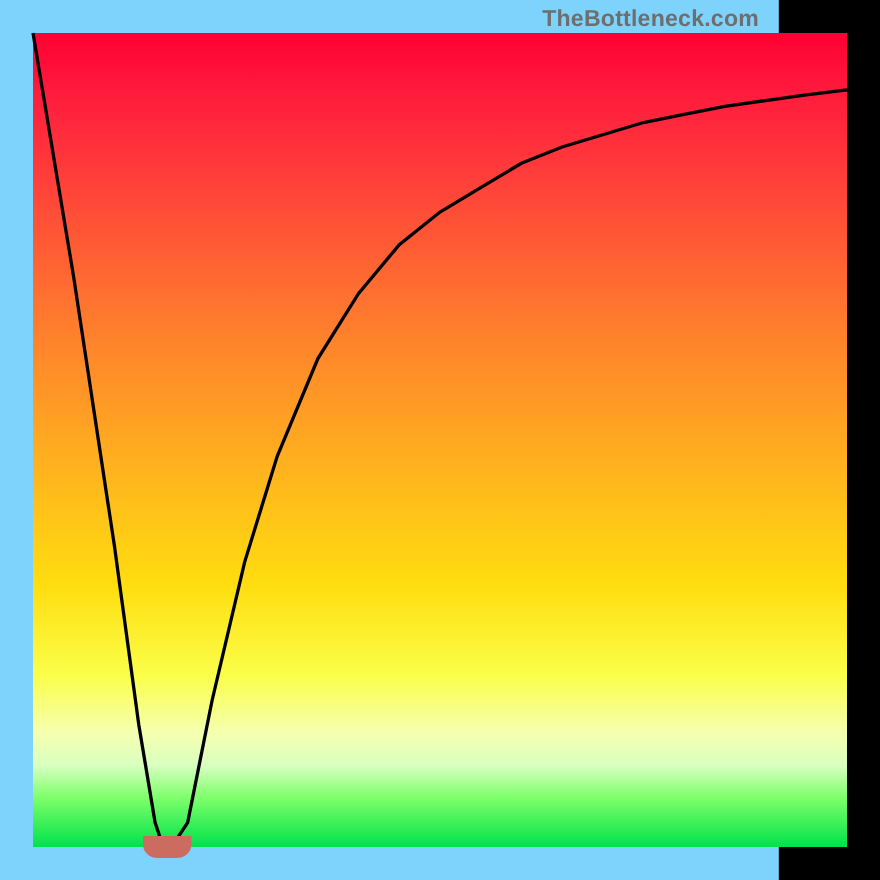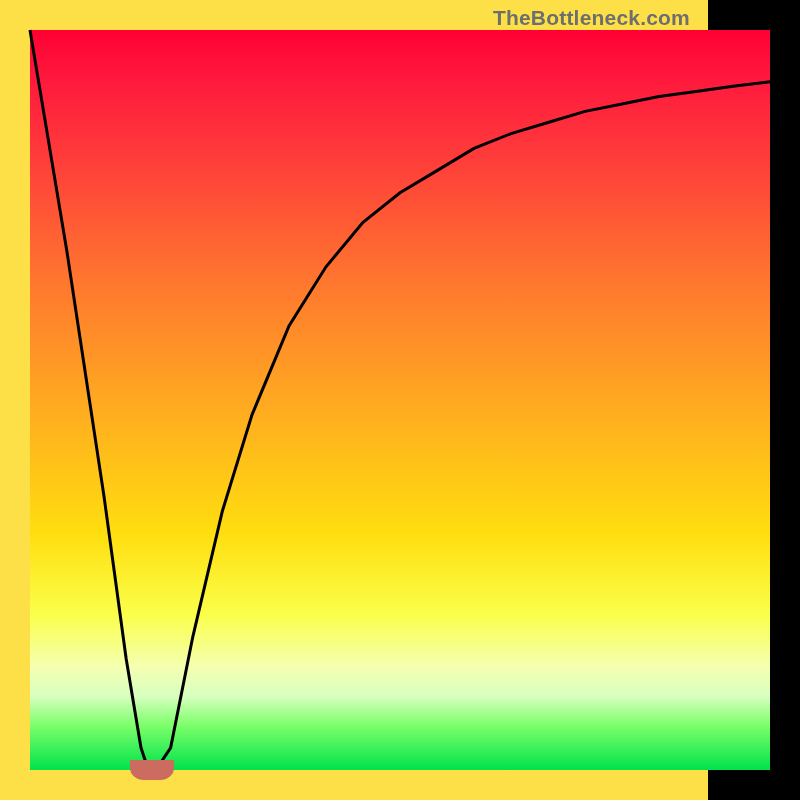--- a/index.html
+++ b/index.html
@@ -9,21 +9,21 @@
     height: 800px;
     overflow: hidden;
     background: #000;
   }
   .frame {
     position: absolute;
     left: 0;
     top: 0;
     width: 708px;
     height: 800px;
-    background: #fde047;
+    background: #7dd3fc;
   }
   .plot-area {
     position: absolute;
     left: 30px;
     top: 30px;
     width: 740px;
     height: 740px;
     
     background: linear-gradient(
       to bottom,

